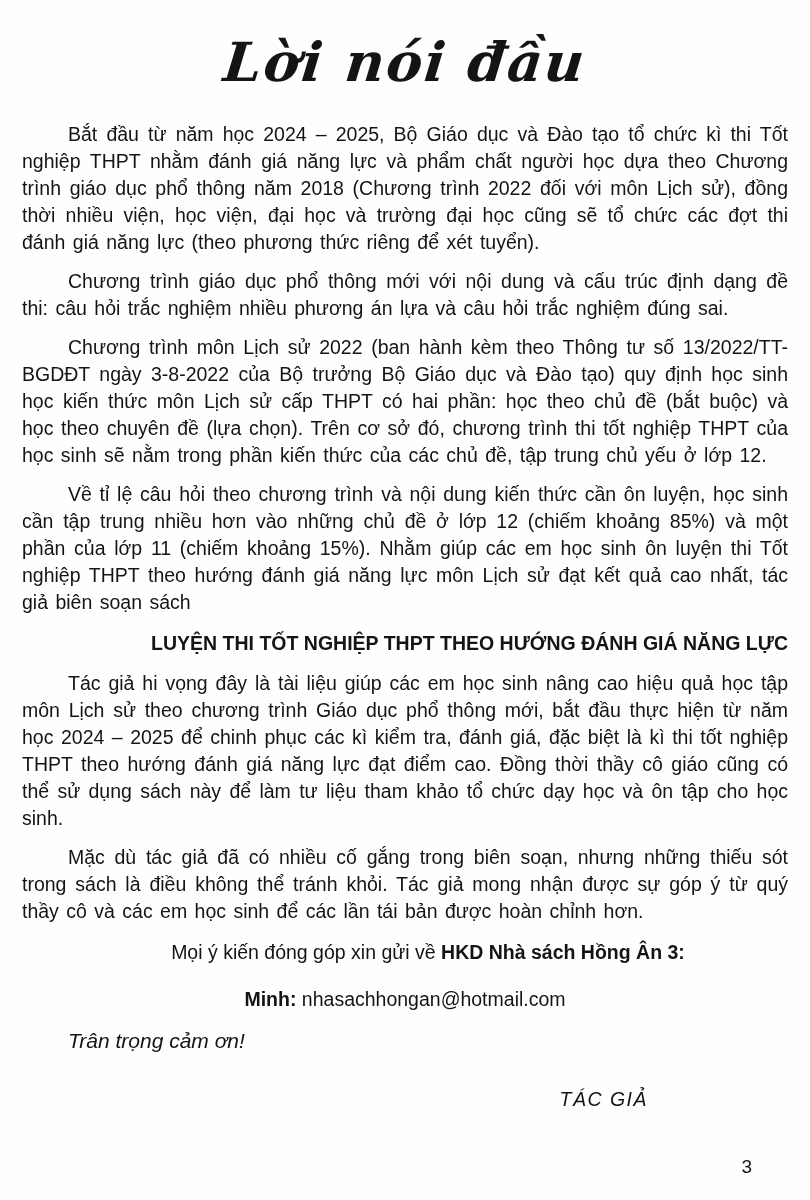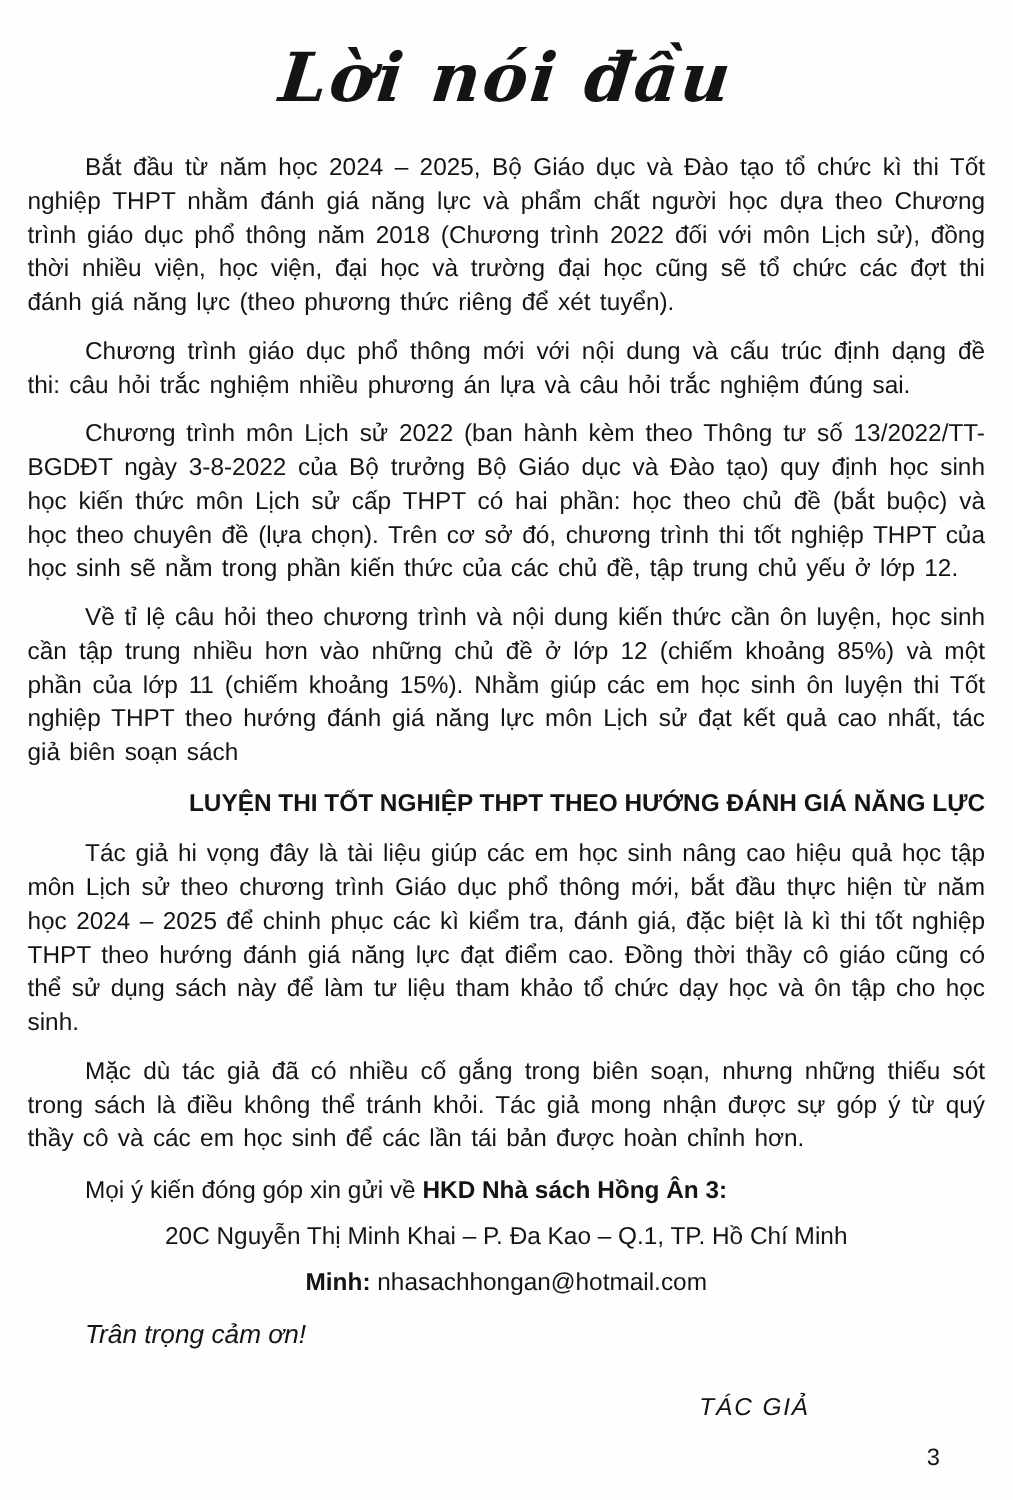--- a/index.html
+++ b/index.html
@@ -44,21 +44,22 @@
     font-size: 19.5px;
     line-height: 26px;
     font-weight: bold;
     text-align: right;
     margin: 14px 0 14px 0;
   }
   .contact-line {
     font-size: 19.5px;
     line-height: 27px;
     text-indent: 46px;
-    margin: 14px 0 10px 0;
+    margin: 14px 0 20px 0;
+    text-align: center;
   }
   .address-line, .email-line {
     font-size: 19.5px;
     line-height: 27px;
     text-align: center;
     margin: 0 0 10px 0;
   }
   .closing-line {
     font-size: 21px;
     line-height: 27px;
@@ -101,21 +102,20 @@
     <div class="book-title">
       <div>LUYỆN THI TỐT NGHIỆP THPT THEO HƯỚNG ĐÁNH GIÁ NĂNG LỰC</div>
     </div>
 
     <p class="para">Tác giả hi vọng đây là tài liệu giúp các em học sinh nâng cao hiệu quả học tập môn Lịch sử theo chương trình Giáo dục phổ thông mới, bắt đầu thực hiện từ năm học 2024 – 2025 để chinh phục các kì kiểm tra, đánh giá, đặc biệt là kì thi tốt nghiệp THPT theo hướng đánh giá năng lực đạt điểm cao. Đồng thời thầy cô giáo cũng có thể sử dụng sách này để làm tư liệu tham khảo tổ chức dạy học và ôn tập cho học sinh.</p>
 
     <p class="para">Mặc dù tác giả đã có nhiều cố gắng trong biên soạn, nhưng những thiếu sót trong sách là điều không thể tránh khỏi. Tác giả mong nhận được sự góp ý từ quý thầy cô và các em học sinh để các lần tái bản được hoàn chỉnh hơn.</p>
 
     <p class="contact-line"><span>Mọi ý kiến đóng góp xin gửi về </span><span class="bold">HKD Nhà sách Hồng Ân 3:</span></p>
 
-    <p class="address-line">20C Nguyễn Thị Minh Khai – P. Đa Kao – Q.1, TP. Hồ Chí Minh</p>
 
     <p class="email-line"><span class="bold">Minh:</span> <span>nhasachhongan@hotmail.com</span></p>
 
     <p class="closing-line">Trân trọng cảm ơn!</p>
 
     <div class="signature-line">TÁC GIẢ</div>
 
   </div>
 
   <div class="page-number">3</div>

